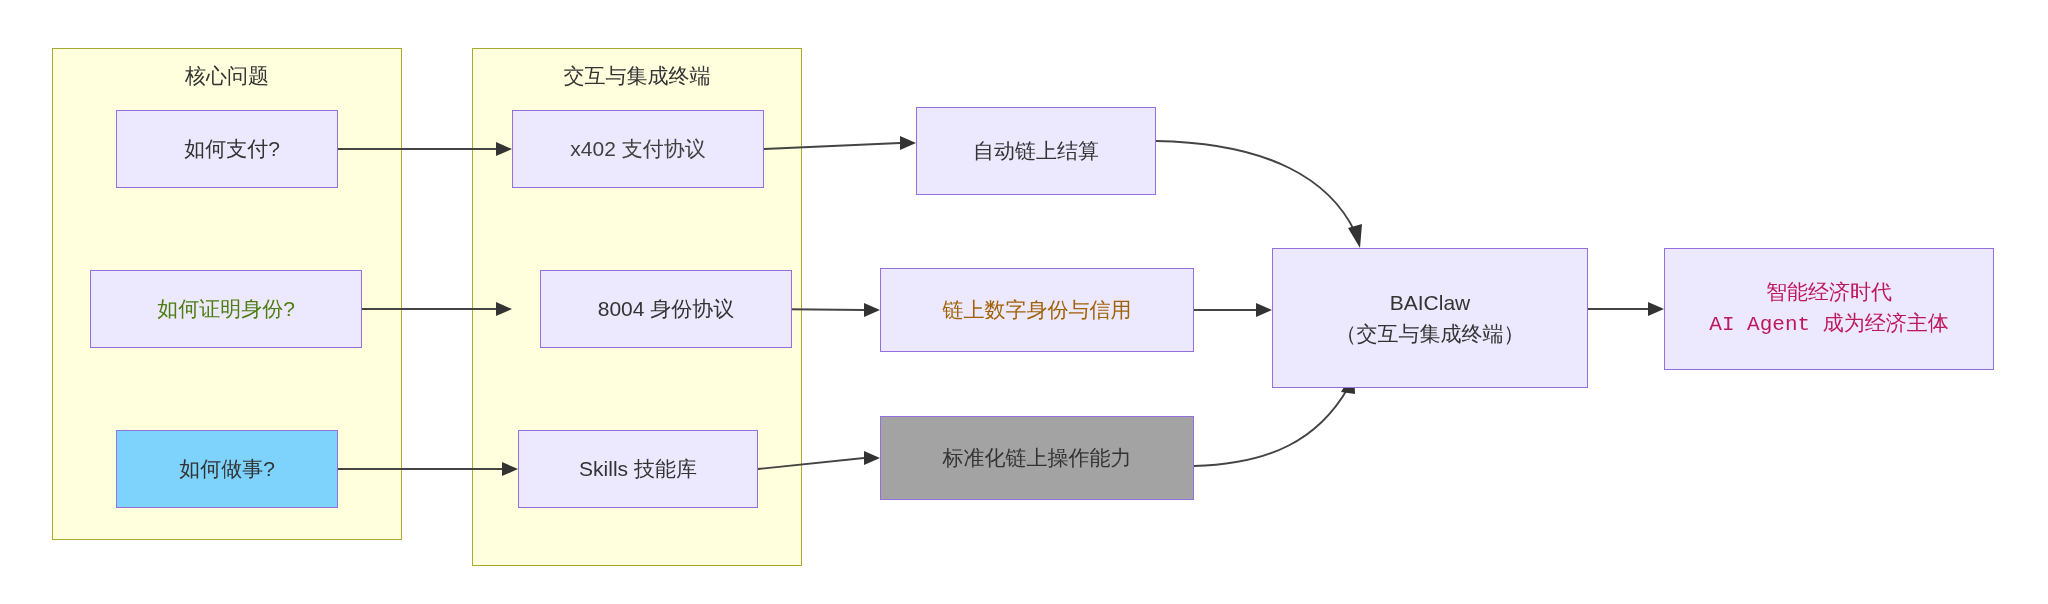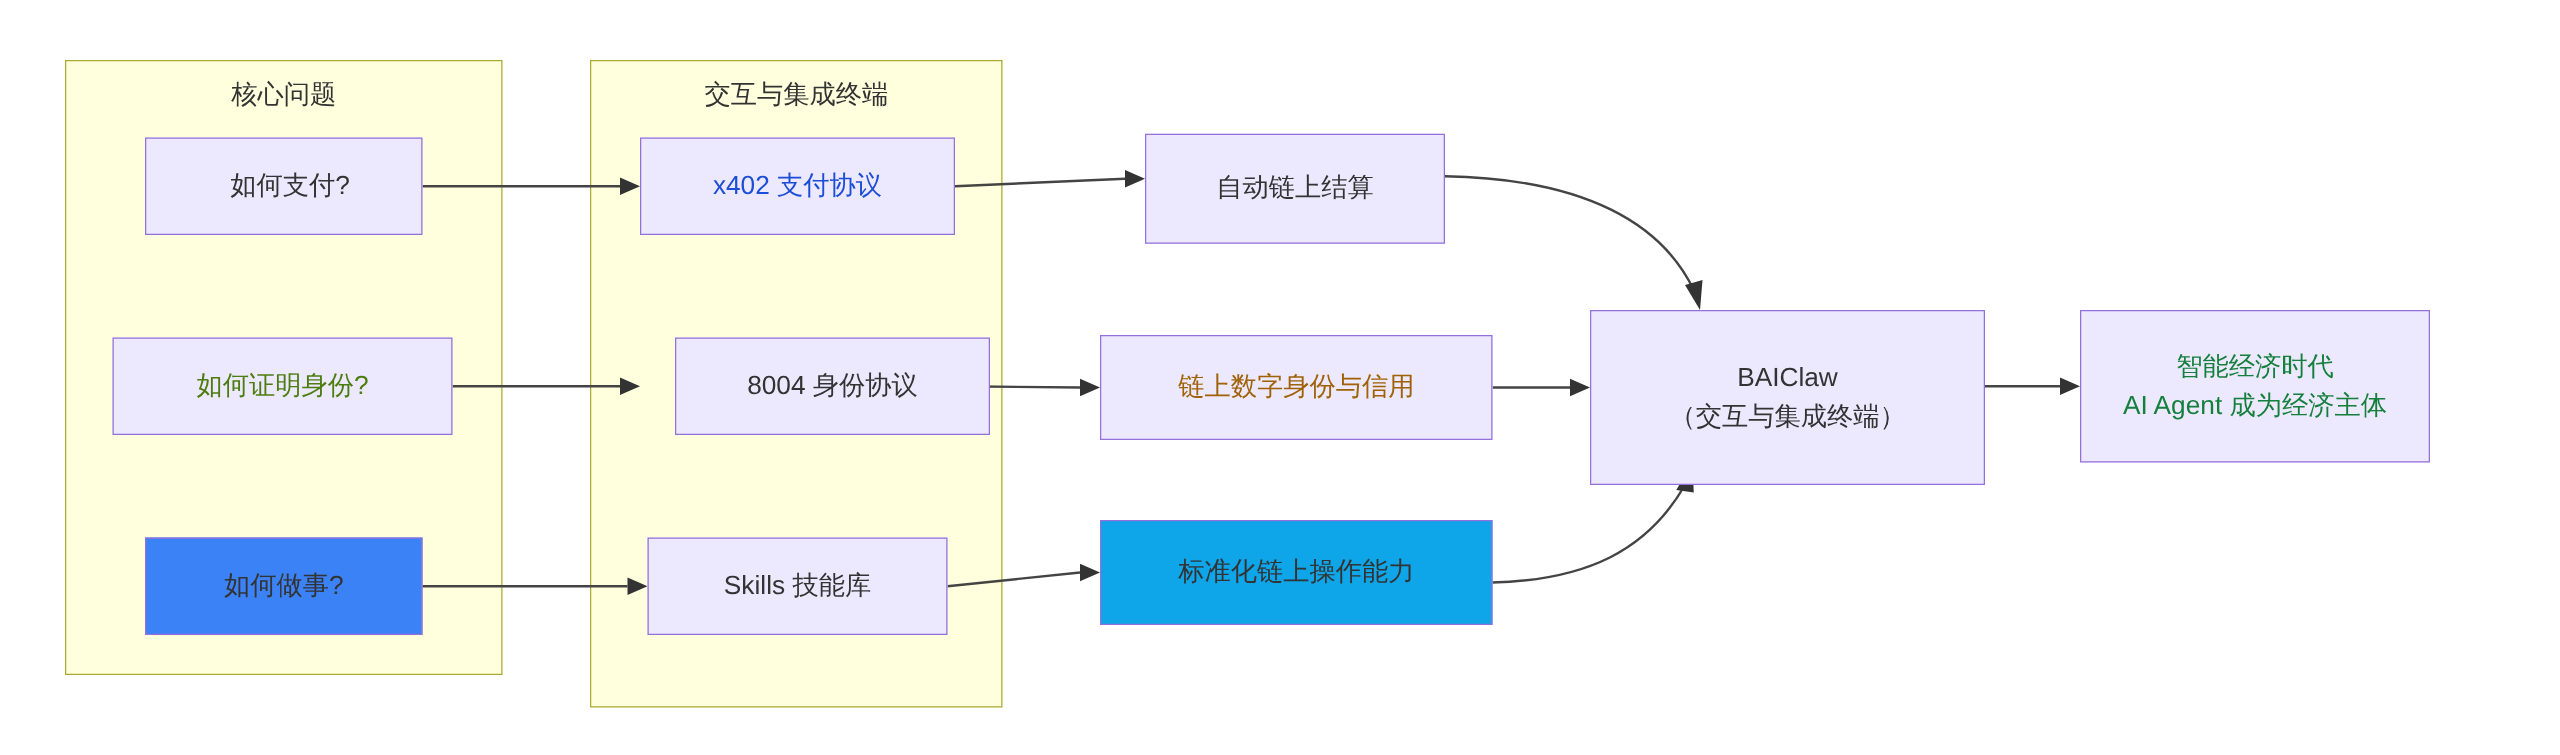--- a/index.html
+++ b/index.html
@@ -142,33 +142,33 @@
     <g>
       <line x1="1588" y1="309" x2="1648" y2="309" style="stroke: rgb(68, 68, 68);"></line>
       <polygon class="arrowhead" points="1648,302 1664,309 1648,316"></polygon>
     </g>
   </svg>
 
   <div class="node" id="node-q-pay" style="left: 116px; top: 110px; width: 222px; height: 78px; background: rgb(236, 232, 253); border-color: rgb(147, 112, 219); color: rgb(51, 51, 51); padding-left: 18px;">如何支付?</div>
 
   <div class="node" id="node-q-identity" style="left: 90px; top: 270px; width: 272px; height: 78px; background: rgb(236, 232, 253); border-color: rgb(147, 112, 219); color: #4d7c0f;">如何证明身份?</div>
 
-  <div class="node" id="node-q-do" style="left: 116px; top: 430px; width: 222px; height: 78px; background: #3b82f6; border-color: rgb(147, 112, 219); color: rgb(51, 51, 51);">如何做事?</div>
+  <div class="node" id="node-q-do" style="left: 116px; top: 430px; width: 222px; height: 78px; background: #7dd3fc; border-color: rgb(147, 112, 219); color: rgb(51, 51, 51);">如何做事?</div>
 
-  <div class="node" id="node-cap-x402" style="left: 512px; top: 110px; width: 252px; height: 78px; background: rgb(236, 232, 253); border-color: rgb(147, 112, 219); color: #1d4ed8;">x402 支付协议</div>
+  <div class="node" id="node-cap-x402" style="left: 512px; top: 110px; width: 252px; height: 78px; background: rgb(236, 232, 253); border-color: rgb(147, 112, 219); color: #404040;">x402 支付协议</div>
 
   <div class="node" id="node-cap-8004" style="left: 540px; top: 270px; width: 252px; height: 78px; background: rgb(236, 232, 253); border-color: rgb(147, 112, 219); color: rgb(51, 51, 51);">8004 身份协议</div>
 
   <div class="node" id="node-cap-skills" style="left: 518px; top: 430px; width: 240px; height: 78px; background: rgb(236, 232, 253); border-color: rgb(147, 112, 219); color: rgb(51, 51, 51);">Skills 技能库</div>
 
   <div class="node" id="node-out-settle" style="left: 916px; top: 107px; width: 240px; height: 88px; background: rgb(236, 232, 253); border-color: rgb(147, 112, 219); color: rgb(51, 51, 51);">自动链上结算</div>
 
   <div class="node" id="node-out-identity" style="left: 880px; top: 268px; width: 314px; height: 84px; background: rgb(236, 232, 253); border-color: rgb(147, 112, 219); color: #a16207;">链上数字身份与信用</div>
 
-  <div class="node" id="node-out-ops" style="left: 880px; top: 416px; width: 314px; height: 84px; background: #0ea5e9; border-color: rgb(147, 112, 219); color: rgb(51, 51, 51);">标准化链上操作能力</div>
+  <div class="node" id="node-out-ops" style="left: 880px; top: 416px; width: 314px; height: 84px; background: #a3a3a3; border-color: rgb(147, 112, 219); color: rgb(51, 51, 51);">标准化链上操作能力</div>
 
   <div class="node two-line" id="node-baiclaw" style="left: 1272px; top: 248px; width: 316px; height: 140px; background: rgb(236, 232, 253); border-color: rgb(147, 112, 219); color: rgb(51, 51, 51);">BAIClaw
 （交互与集成终端）</div>
 
-  <div class="node two-line" id="node-future" style="left: 1664px; top: 248px; width: 280px; height: 122px; background: rgb(236, 232, 253); border-color: rgb(147, 112, 219); color: #15803d;">智能经济时代
+  <div class="node two-line" id="node-future" style="left: 1664px; top: 248px; width: 330px; height: 122px; background: rgb(236, 232, 253); border-color: rgb(147, 112, 219); color: #be185d; font-family: Liberation Mono, monospace;">智能经济时代
 AI Agent 成为经济主体</div>
 
 </div>
 
 </body></html>

